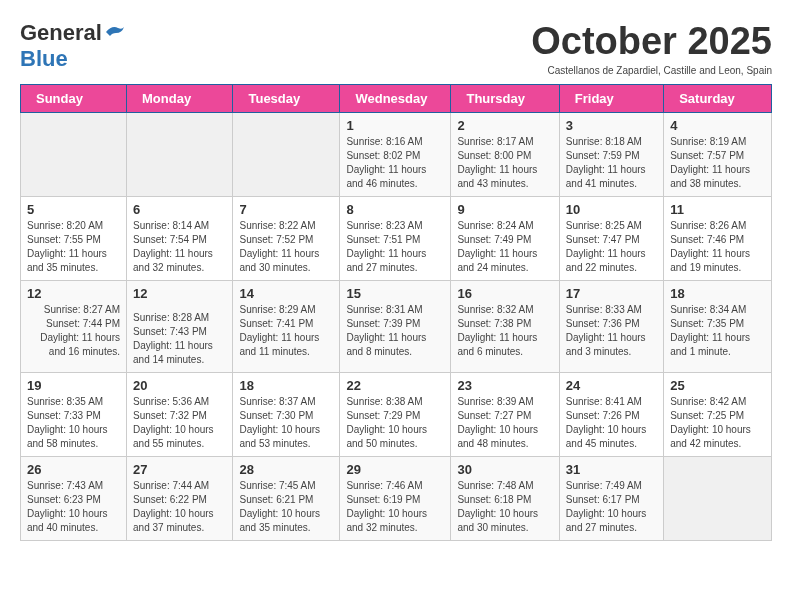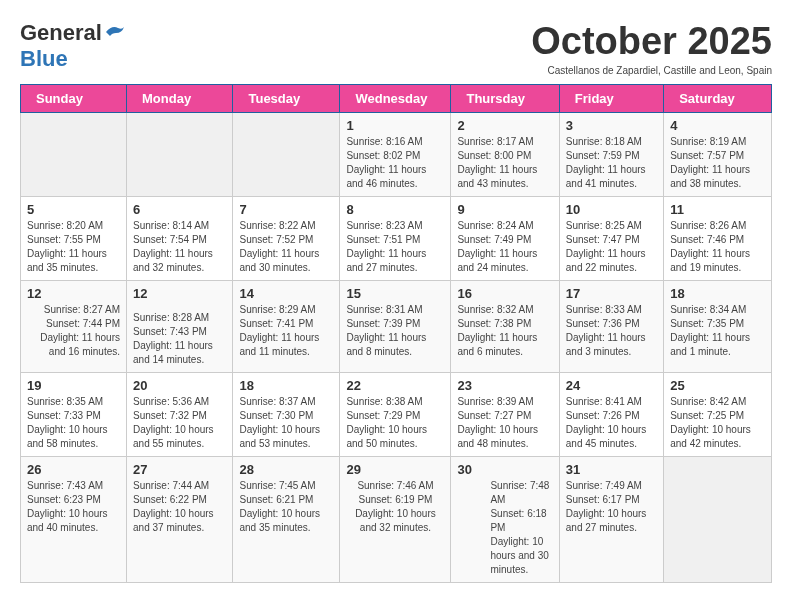--- a/index.html
+++ b/index.html
@@ -278,27 +278,27 @@
 Daylight: 10 hours and 37 minutes.</div>
         </td>
         <td>
           <span class="day-number">28</span>
           <div class="day-info" style="white-space: pre-line;">Sunrise: 7:45 AM
 Sunset: 6:21 PM
 Daylight: 10 hours and 35 minutes.</div>
         </td>
         <td>
           <span class="day-number">29</span>
-          <div class="day-info" style="white-space: pre-line; text-align: center;">Sunrise: 7:46 AM
+          <div class="day-info" style="white-space: pre-line;">Sunrise: 7:46 AM
 Sunset: 6:19 PM
 Daylight: 10 hours and 32 minutes.</div>
         </td>
         <td>
           <span class="day-number">30</span>
-          <div class="day-info" style="white-space: pre-line; margin-left: 33px;">Sunrise: 7:48 AM
+          <div class="day-info" style="white-space: pre-line;">Sunrise: 7:48 AM
 Sunset: 6:18 PM
 Daylight: 10 hours and 30 minutes.</div>
         </td>
         <td>
           <span class="day-number">31</span>
           <div class="day-info" style="white-space: pre-line;">Sunrise: 7:49 AM
 Sunset: 6:17 PM
 Daylight: 10 hours and 27 minutes.</div>
         </td>
         <td class="empty-cell"></td>

